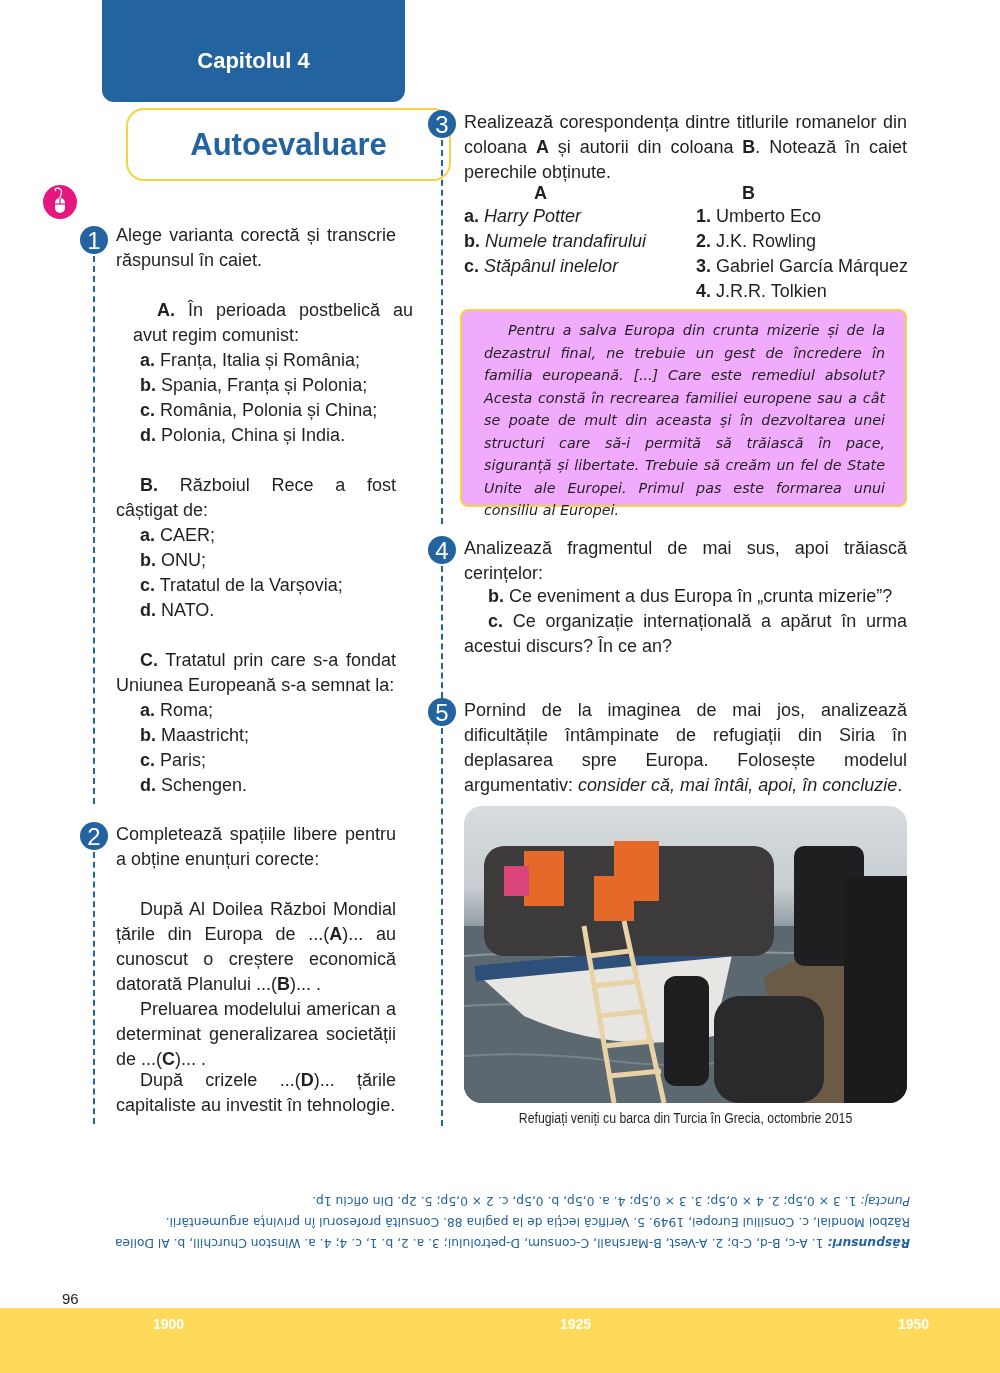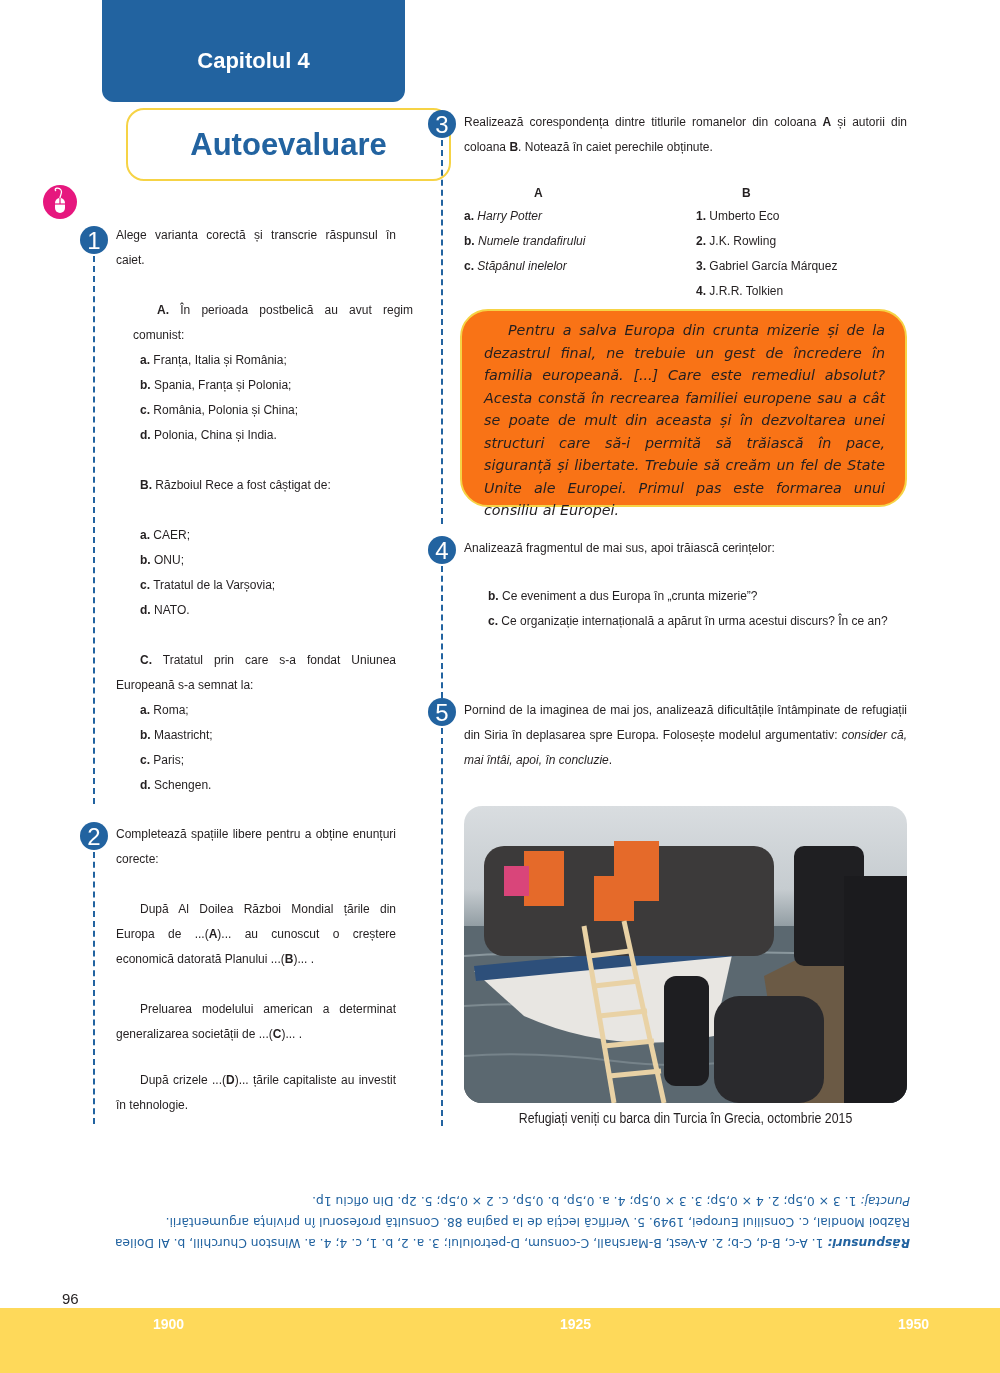--- a/index.html
+++ b/index.html
@@ -26,30 +26,30 @@
 
   .num-badge {
     position: absolute; width: 28px; height: 28px; border-radius: 50%;
     background: #2263a0; color: #fff; font-family: "Liberation Sans", sans-serif;
     font-size: 24px; line-height: 29px; text-align: center;
   }
   .dashline {
     position: absolute; width: 0; border-left: 2px dashed #2263a0;
   }
 
-  .text { position: absolute; font-family: "Liberation Sans", sans-serif; font-size: 12px; line-height: 25px; color: #231f20; }
+  .text { position: absolute; font-family: "Liberation Sans", sans-serif; font-size: 18px; line-height: 25px; color: #231f20; }
   .just { text-align: justify; }
   .indent { text-indent: 24px; }
   .opt { padding-left: 24px; }
   b { font-weight: bold; }
   i { font-style: italic; }
 
   .quote-box {
     position: absolute; left: 460px; top: 309px; width: 447px; height: 198px;
-    background: #f97316; border: 2px solid #f6d345; border-radius: 28px;
+    background: #f0abfc; border: 2px solid #f6d345; border-radius: 8px;
     padding: 8px 20px 0 22px; font-family: "DejaVu Sans", sans-serif; font-style: italic;
     font-size: 14.3px; line-height: 22.5px; text-align: justify; color: #231f20;
   }
   .quote-box .qi { text-indent: 24px; }
 
   .photo {
     position: absolute; left: 464px; top: 806px; width: 443px; height: 297px;
     border-radius: 18px; overflow: hidden;
     background: linear-gradient(180deg, #d9dde0 0%, #c6ccd0 28%, #7f8c93 45%, #55646c 65%, #3f4b52 100%);
   }

